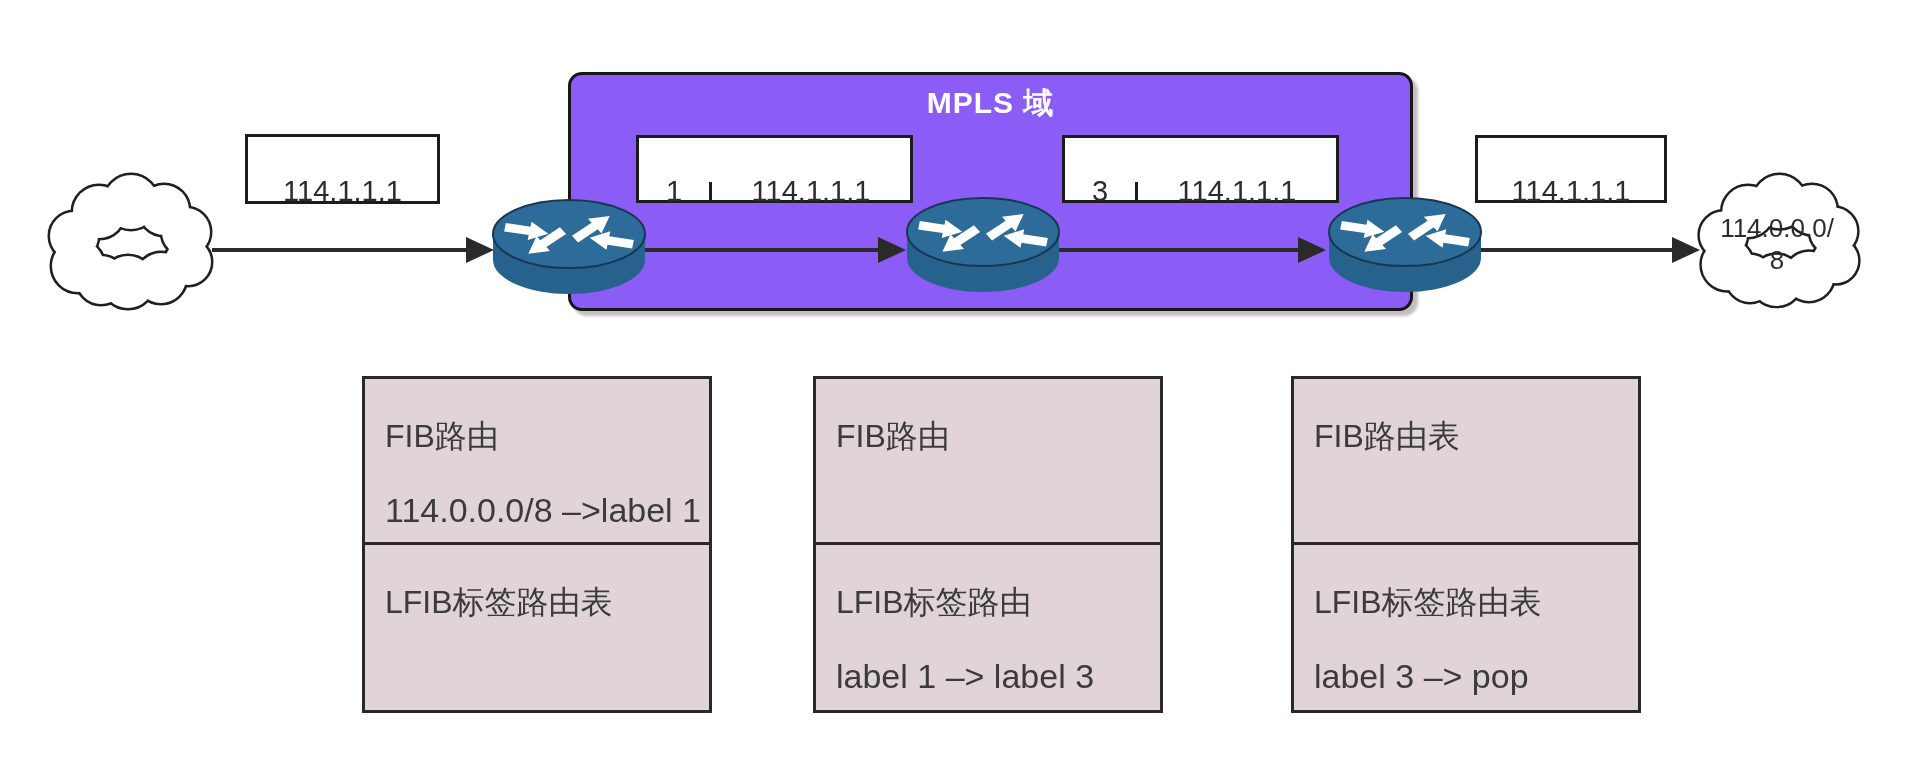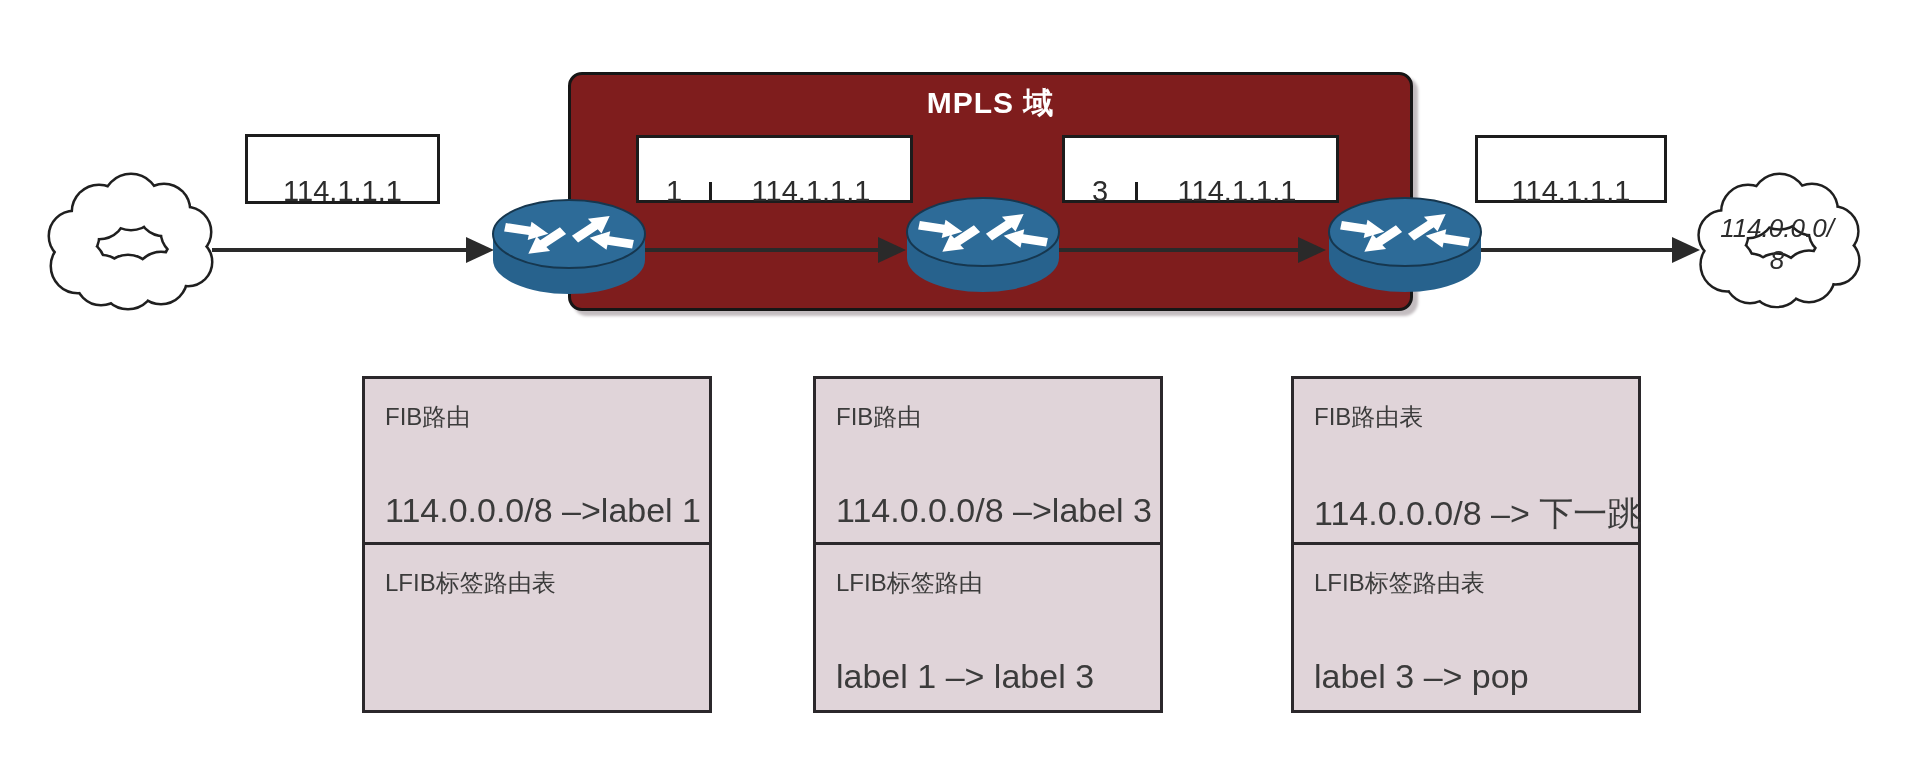--- a/index.html
+++ b/index.html
@@ -3,21 +3,21 @@
 <meta charset="utf-8">
 <style>
   html,body{margin:0;padding:0;background:#ffffff;}
   .canvas{
     position:relative;width:1920px;height:767px;background:#ffffff;overflow:hidden;
     font-family:"Liberation Sans","DejaVu Sans",sans-serif;color:#333;
   }
   
   .domain-box{
     position:absolute;left:568px;top:72px;width:845px;height:239px;
-    background:#7f1d1d;border:3px solid #161616;border-radius:14px;
+    background:#8b5cf6;border:3px solid #161616;border-radius:14px;
     box-shadow:5px 5px 3px #c3bdc0;box-sizing:border-box;
   }
   .domain-title{
     position:absolute;left:0;top:8px;width:100%;text-align:center;
     color:#ffffff;font-size:30px;font-weight:bold;letter-spacing:1px;
   }
   
   .packet{
     position:absolute;background:#ffffff;border:3px solid #1c1c1c;
     box-sizing:border-box;display:flex;align-items:stretch;
@@ -37,21 +37,21 @@
   .cloud-text{
     position:absolute;text-align:center;font-size:26px;color:#2c2c2c;line-height:32px;
   }
   
   .rt-table{
     position:absolute;top:376px;width:350px;height:337px;
     background:#e0d4d9;border:3px solid #2b282b;box-sizing:border-box;
   }
   .rt-row{position:relative;height:166px;box-sizing:border-box;}
   .rt-row.first{border-bottom:3px solid #2b282b;}
-  .rt-title{position:absolute;left:20px;top:22px;font-size:24px;color:#3b3b3b;white-space:nowrap;}
+  .rt-title{position:absolute;left:20px;top:36px;font-size:32px;color:#3b3b3b;white-space:nowrap;}
   .rt-value{position:absolute;left:20px;top:112px;font-size:34px;color:#3b3b3b;white-space:nowrap;}
 </style>
 </head>
 <body>
 
 <svg width="0" height="0" style="position:absolute" aria-hidden="true">
   <defs>
     <path id="arw" d="M0,-5 L25,-5 L25,-11 L44,0 L25,11 L25,5 L0,5 Z"></path>
     <symbol id="router-sym" viewBox="0 0 156 100">
       <path d="M2,38 v26 a76,34 0 0 0 152,0 v-26 Z" fill="#27628d"></path>
@@ -139,50 +139,48 @@
       <use href="#router-sym"></use>
     </svg>
 
   <svg class="cloud" style="left:36px;top:170px;width:185px;height:142px;" viewBox="0 0 185 142">
       <use href="#cloud-sym"></use>
     </svg>
 
   <svg class="cloud" style="left:1686px;top:170px;width:182px;height:140px;" viewBox="0 0 185 142">
       <use href="#cloud-sym"></use>
     </svg>
-  <div class="cloud-text" style="left:1686px;top:212px;width:182px;font-style:italic;">
+  <div class="cloud-text" style="left:1686px;top:212px;width:182px;">
     <div>114.0.0.0/</div>
     <div>8</div>
   </div>
 
   <div class="rt-table" style="left:362px;">
     <div class="rt-row first">
       <div class="rt-title">FIB路由</div>
       <div class="rt-value">114.0.0.0/8 –&gt;label 1</div>
     </div>
     <div class="rt-row">
       <div class="rt-title">LFIB标签路由表</div>
     </div>
   </div>
 
   <div class="rt-table" style="left:813px;">
     <div class="rt-row first">
       <div class="rt-title">FIB路由</div>
-      <div class="rt-value">114.0.0.0/8 –&gt;label 3</div>
     </div>
     <div class="rt-row">
       <div class="rt-title">LFIB标签路由</div>
       <div class="rt-value">label 1 –&gt; label 3</div>
     </div>
   </div>
 
   <div class="rt-table" style="left:1272px;margin-left:19px;">
     <div class="rt-row first">
       <div class="rt-title">FIB路由表</div>
-      <div class="rt-value">114.0.0.0/8 –&gt; 下一跳</div>
     </div>
     <div class="rt-row">
       <div class="rt-title">LFIB标签路由表</div>
       <div class="rt-value">label 3 –&gt; pop</div>
     </div>
   </div>
 
 </div>
 
 </body></html>

